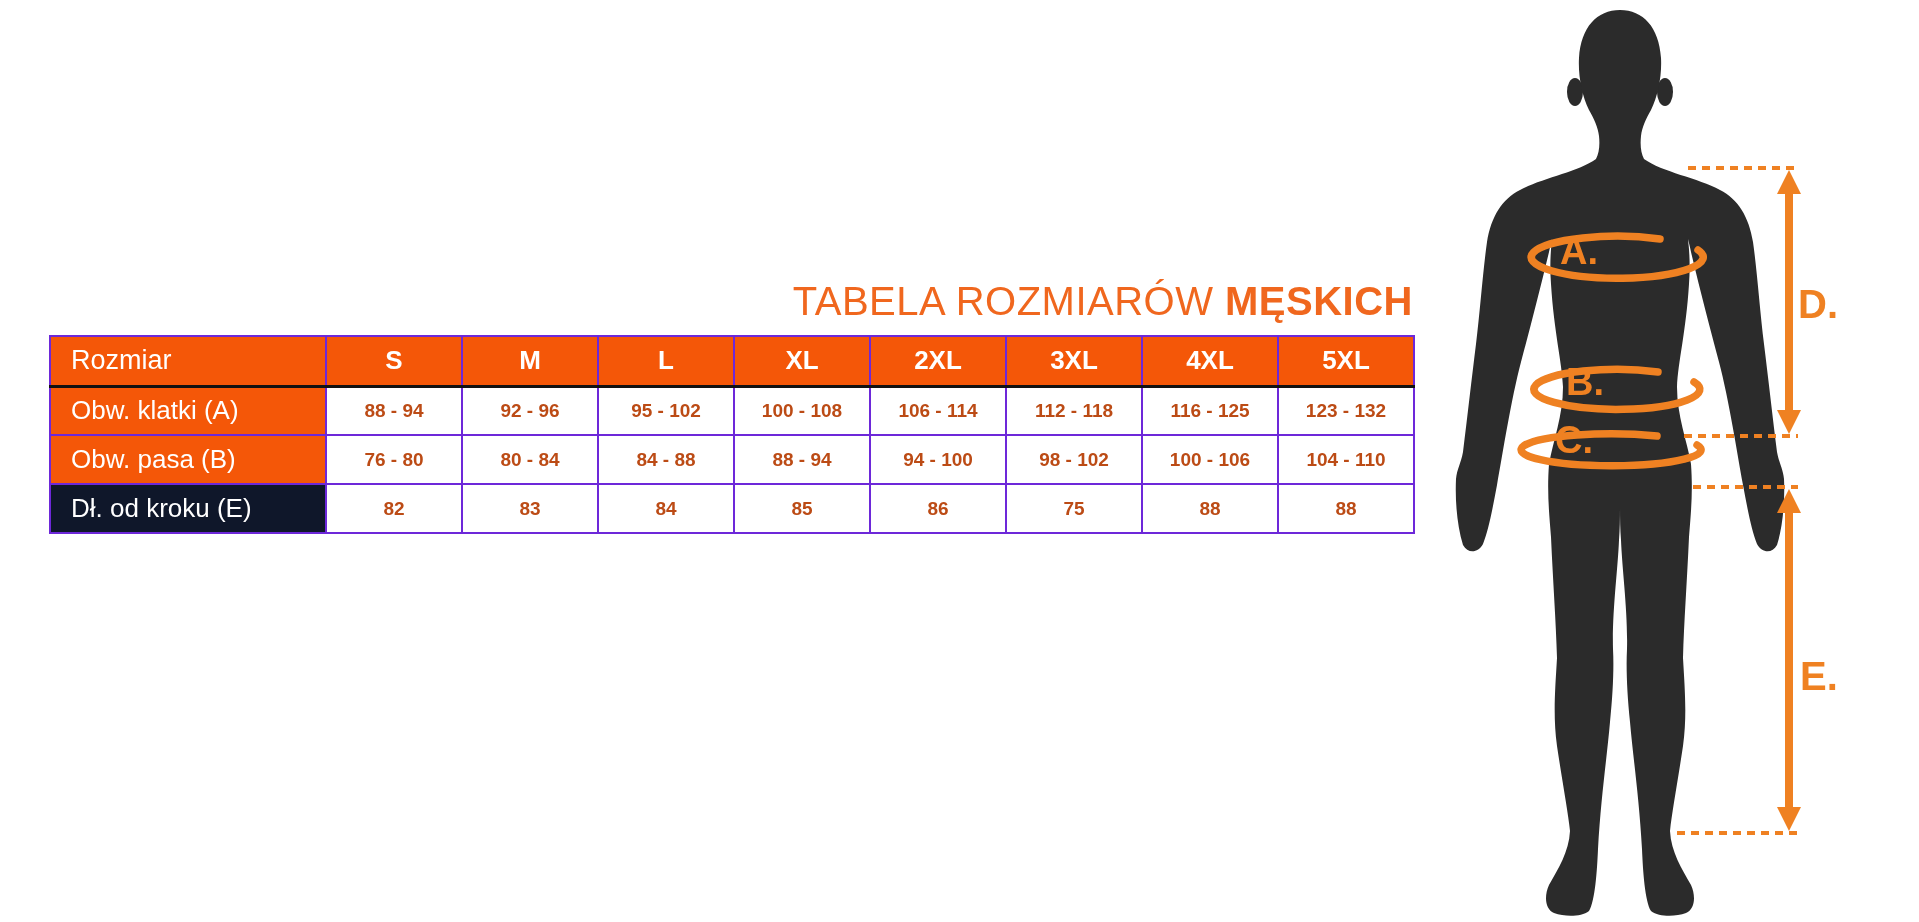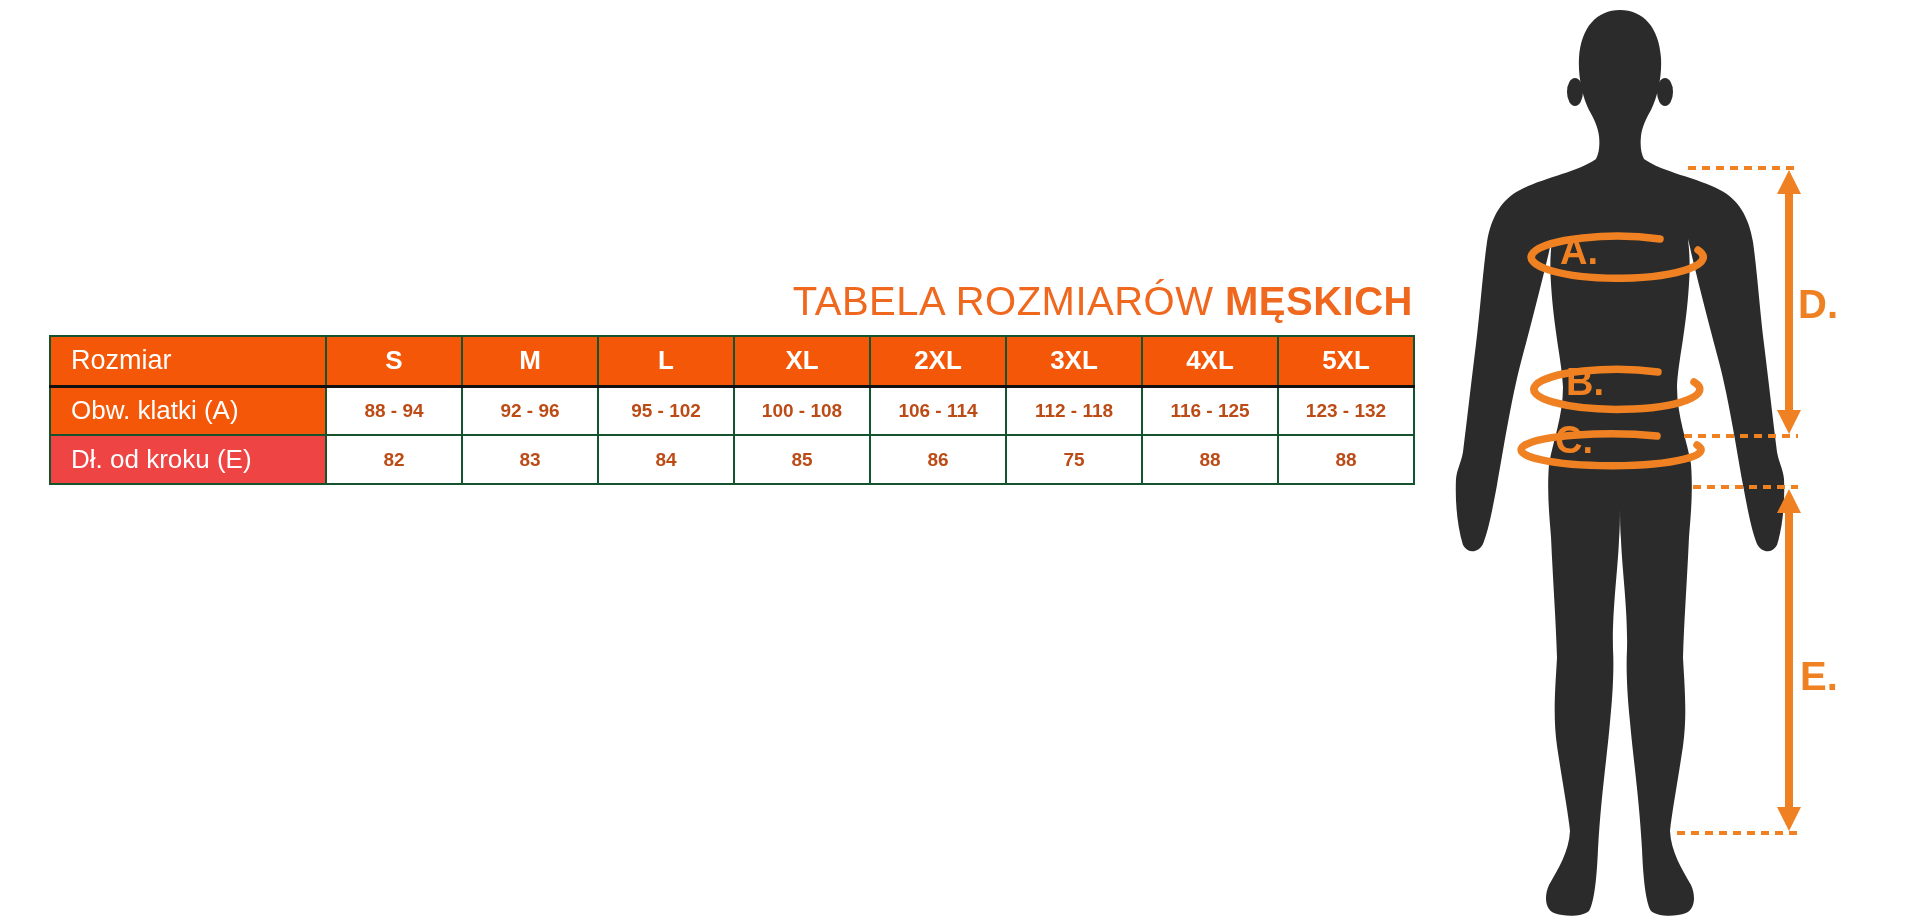--- a/index.html
+++ b/index.html
@@ -18,28 +18,28 @@
   .title .bold{font-weight:700;}
 
   
   .size-table{
     position:absolute;left:49px;top:335px;
     border-collapse:collapse;table-layout:fixed;width:1364px;
   }
   .size-table col.c-label{width:276px;}
   .size-table col.c-size{width:136px;}
   .size-table th,.size-table td{
-    border:2px solid #14532d;box-sizing:border-box;
+    border:2px solid #6d28d9;box-sizing:border-box;
     text-align:center;vertical-align:middle;padding:0;
   }
   .size-table tr{height:49px;}
   .size-table tr.hdr{height:50px;}
   .size-table tr.hdr th{border-bottom:3px solid #111;}
   .cell-orange{background:#F45708;color:#ffffff;}
-  .cell-orange-light{background:#ef4444;color:#ffffff;}
+  .cell-orange-light{background:#0f172a;color:#ffffff;}
   .lbl-cell{text-align:left !important;padding-left:20px !important;font-weight:400;font-size:26px;}
   .hdr-label{font-weight:400;font-size:27px;}
   .hdr-size{font-weight:700;font-size:26px;}
   .data-cell{background:#ffffff;color:#BC4B15;font-weight:700;font-size:19px;}
 
   
   .figure{position:absolute;left:1400px;top:0;width:519px;height:922px;}
   .figure text{font-family:"Liberation Sans","DejaVu Sans",sans-serif;font-weight:700;fill:#EF8122;}
   .sil{fill:#2B2B2B;}
   .acc-stroke{stroke:#EF8122;fill:none;stroke-linecap:round;}
@@ -85,20 +85,31 @@
       <tr>
         <td class="cell-orange lbl-cell">Obw. klatki (A)</td>
         <td class="data-cell">88 - 94</td>
         <td class="data-cell">92 - 96</td>
         <td class="data-cell">95 - 102</td>
         <td class="data-cell">100 - 108</td>
         <td class="data-cell">106 - 114</td>
         <td class="data-cell">112 - 118</td>
         <td class="data-cell">116 - 125</td>
         <td class="data-cell">123 - 132</td>
+      </tr>
+      <tr>
+        <td class="cell-orange lbl-cell">Obw. pasa (B)</td>
+        <td class="data-cell">76 - 80</td>
+        <td class="data-cell">80 - 84</td>
+        <td class="data-cell">84 - 88</td>
+        <td class="data-cell">88 - 94</td>
+        <td class="data-cell">94 - 100</td>
+        <td class="data-cell">98 - 102</td>
+        <td class="data-cell">100 - 106</td>
+        <td class="data-cell">104 - 110</td>
       </tr>
       <tr>
         <td class="cell-orange-light lbl-cell">Dł. od kroku (E)</td>
         <td class="data-cell">82</td>
         <td class="data-cell">83</td>
         <td class="data-cell">84</td>
         <td class="data-cell">85</td>
         <td class="data-cell">86</td>
         <td class="data-cell">75</td>
         <td class="data-cell">88</td>

